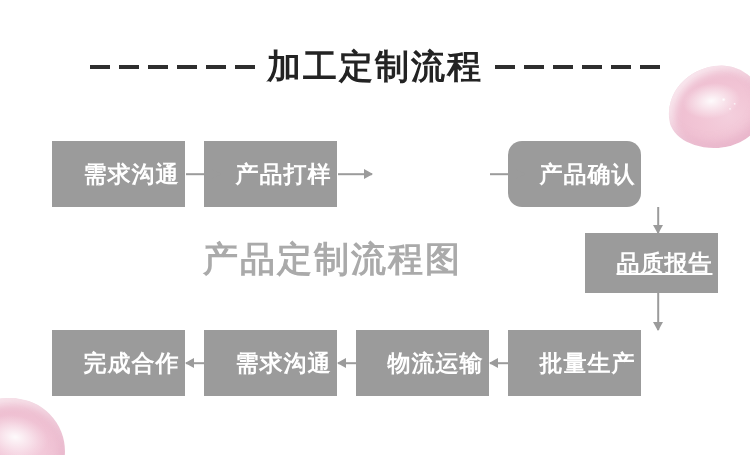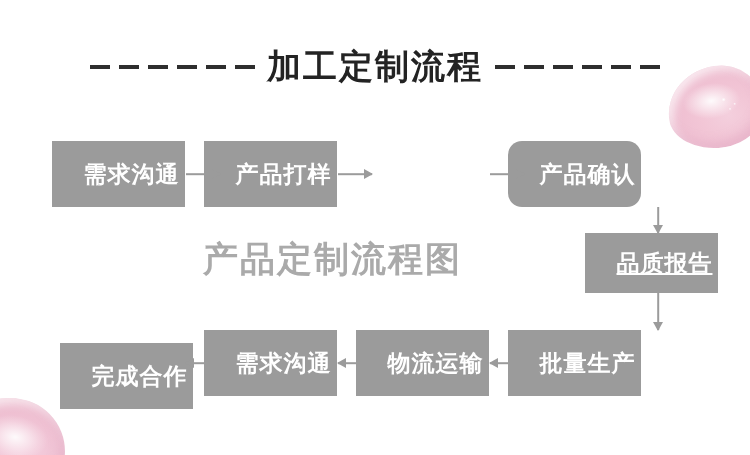--- a/index.html
+++ b/index.html
@@ -110,21 +110,21 @@
 
   
   .row1 { top: 141px; height: 66px; width: 133px; }
   #box-r1-0 { left: 52px; }
   #box-r1-1 { left: 204px; }
   #box-r1-2 { left: 356px; }
   #box-r1-3 { left: 508px; border-radius: 14px; }
 
   
   .row2 { top: 330px; height: 66px; width: 133px; }
-  #box-r2-0 { left: 60px; margin-top: 13px; }
+  #box-r2-0 { left: 52px; }
   #box-r2-1 { left: 204px; }
   #box-r2-2 { left: 356px; }
   #box-r2-3 { left: 508px; }
 
   
   #box-quality {
     left: 585px;
     top: 233px;
     width: 133px;
     height: 60px;

